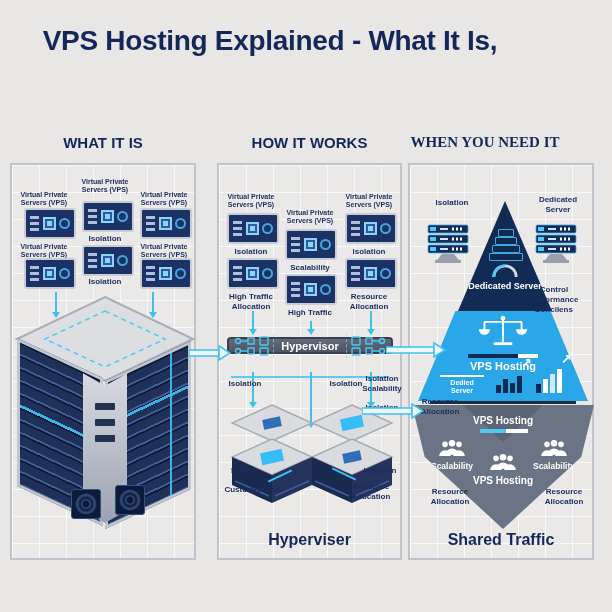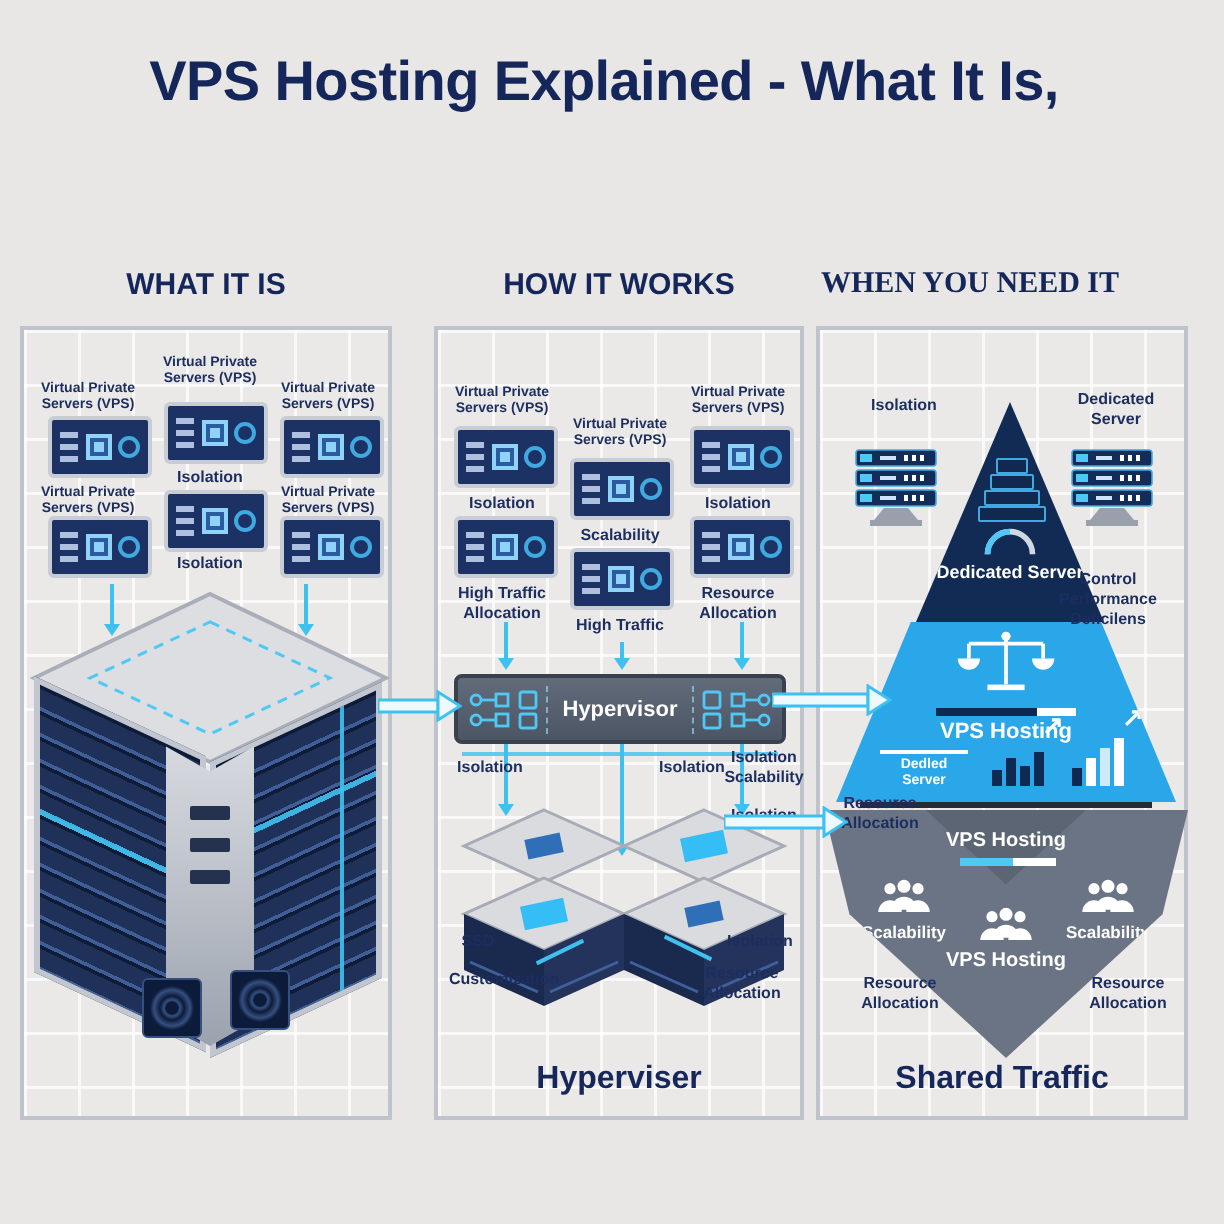--- a/index.html
+++ b/index.html
@@ -5,21 +5,20 @@
   html,body{margin:0;padding:0;}
   body{
     width:612px;height:612px;position:relative;overflow:hidden;
     background:#e8e7e5;
     font-family:"Liberation Sans",sans-serif;
   }
   .title{
     position:absolute;top:22px;left:0;width:540px;text-align:center;
     font-weight:bold;font-size:28px;line-height:37px;letter-spacing:-0.3px;
     color:#15265a;
-    padding-left:32px;
   }
   .col-header{
     position:absolute;top:134px;text-align:center;
     font-weight:bold;font-size:15px;color:#15265a;
   }
   .panel{
     position:absolute;top:163px;height:397px;box-sizing:border-box;
     background-color:#eae9e7;
     background-image:
       linear-gradient(rgba(255,255,255,.75) 1.5px, transparent 1.5px),
@@ -88,21 +87,21 @@
     clip-path:polygon(0 4%,50% 12%,100% 4%,100% 92%,50% 100%,0 92%);
     background:linear-gradient(180deg,#d8dbe0 0%,#c2c6ce 40%,#9ba2ae 100%);
   }
   .vent{position:absolute;left:12px;width:20px;height:7px;background:#24324f;border-radius:1px;}
   .fan{
     position:absolute;width:28px;height:28px;background:#0d1b3a;border:1px solid #35507f;border-radius:3px;
     background-image:radial-gradient(circle at 50% 50%, #0d1b3a 3px, #35507f 4px, #0d1b3a 6px, #35507f 9px, #0d1b3a 11px);
   }
   
   .hyp-bar{
-    position:absolute;left:8px;top:172px;width:166px;height:35px;
+    position:absolute;left:8px;top:172px;width:166px;height:17px;
     background:linear-gradient(180deg,#626b7a,#4c5563);
     border:2px solid #39414f;border-radius:4px;box-sizing:border-box;
     display:flex;align-items:center;justify-content:space-between;padding:4px 5px;
   }
   .hyp-text{
     color:#ffffff;font-weight:bold;font-size:11px;
     border-left:1px dashed rgba(150,220,250,.65);border-right:1px dashed rgba(150,220,250,.65);
     padding:6px 7px;
   }
   

